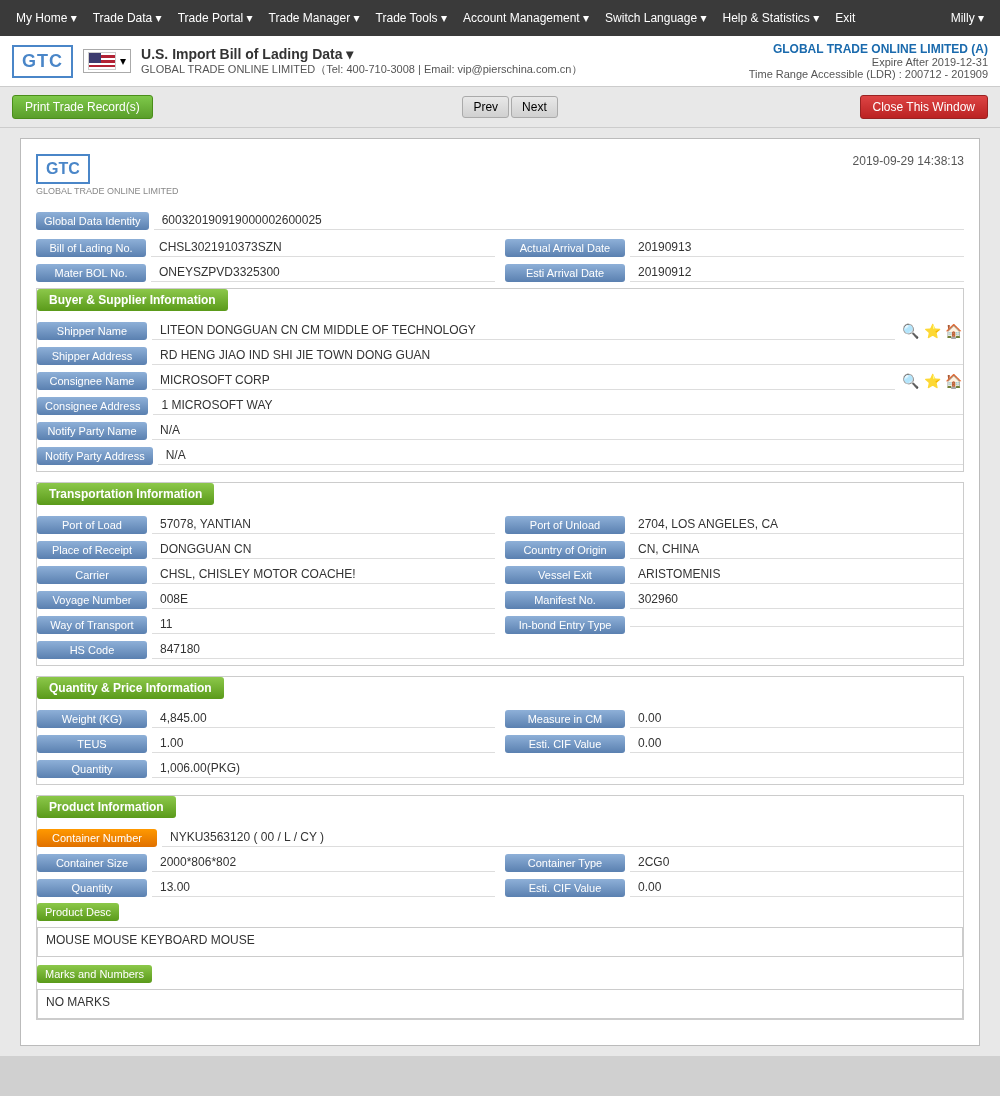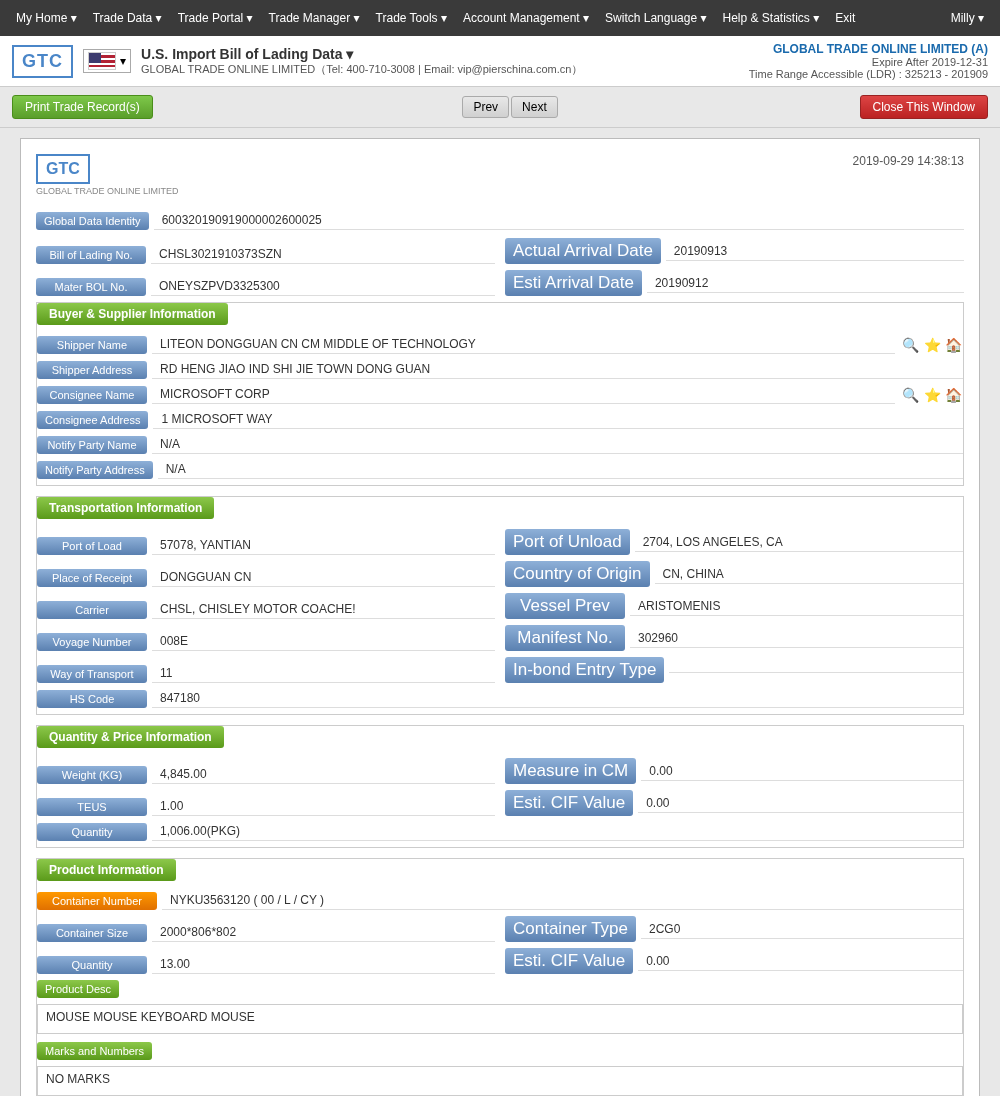--- a/index.html
+++ b/index.html
@@ -166,31 +166,30 @@
       color: #333;
       border-bottom: 1px solid #ddd;
       margin-left: 5px;
     }
     .field-label-sm {
       display: inline-block;
       background: linear-gradient(#8eb0d8, #5a80b0);
       color: #fff;
       padding: 3px 8px;
       border-radius: 3px;
-      font-size: 17px;
+      font-size: 11px;
       min-width: 120px;
       text-align: center;
     }
 
     
     .two-col-row {
       display: flex;
       gap: 10px;
       margin-bottom: 6px;
-      align-items: flex-end;
     }
     .two-col-row .col {
       display: flex;
       align-items: center;
       flex: 1;
     }
 
     
     .section-header {
       background: linear-gradient(#8cc84a, #5a9a1a);
@@ -276,21 +275,21 @@
       <span>▾</span>
     </div>
     <div>
       <div class="header-title">U.S. Import Bill of Lading Data  ▾</div>
       <div class="header-subtitle">GLOBAL TRADE ONLINE LIMITED（Tel: 400-710-3008 | Email: vip@pierschina.com.cn）</div>
     </div>
   </div>
   <div class="header-right">
     <div class="company-name">GLOBAL TRADE ONLINE LIMITED (A)</div>
     <div class="expire-info">Expire After 2019-12-31</div>
-    <div class="time-range">Time Range Accessible (LDR) : 325213 - 201909</div>
+    <div class="time-range">Time Range Accessible (LDR) : 200712 - 201909</div>
   </div>
 </div>
 
 <div class="toolbar">
   <div class="toolbar-left">
     <button class="btn-print">Print Trade Record(s)</button>
   </div>
   <div style="display:flex;align-items:center;gap:2px;margin-left:8px;">
     <button class="btn-nav">Prev</button>
     <button class="btn-nav">Next</button>
@@ -406,21 +405,21 @@
           <span class="field-value">CN, CHINA</span>
         </div>
       </div>
 
       <div class="two-col-row">
         <div class="col">
           <span class="field-label">Carrier</span>
           <span class="field-value">CHSL, CHISLEY MOTOR COACHE!</span>
         </div>
         <div class="col">
-          <span class="field-label-sm">Vessel Prev</span>
+          <span class="field-label-sm">Vessel Exit</span>
           <span class="field-value">ARISTOMENIS</span>
         </div>
       </div>
 
       <div class="two-col-row">
         <div class="col">
           <span class="field-label">Voyage Number</span>
           <span class="field-value">008E</span>
         </div>
         <div class="col">

